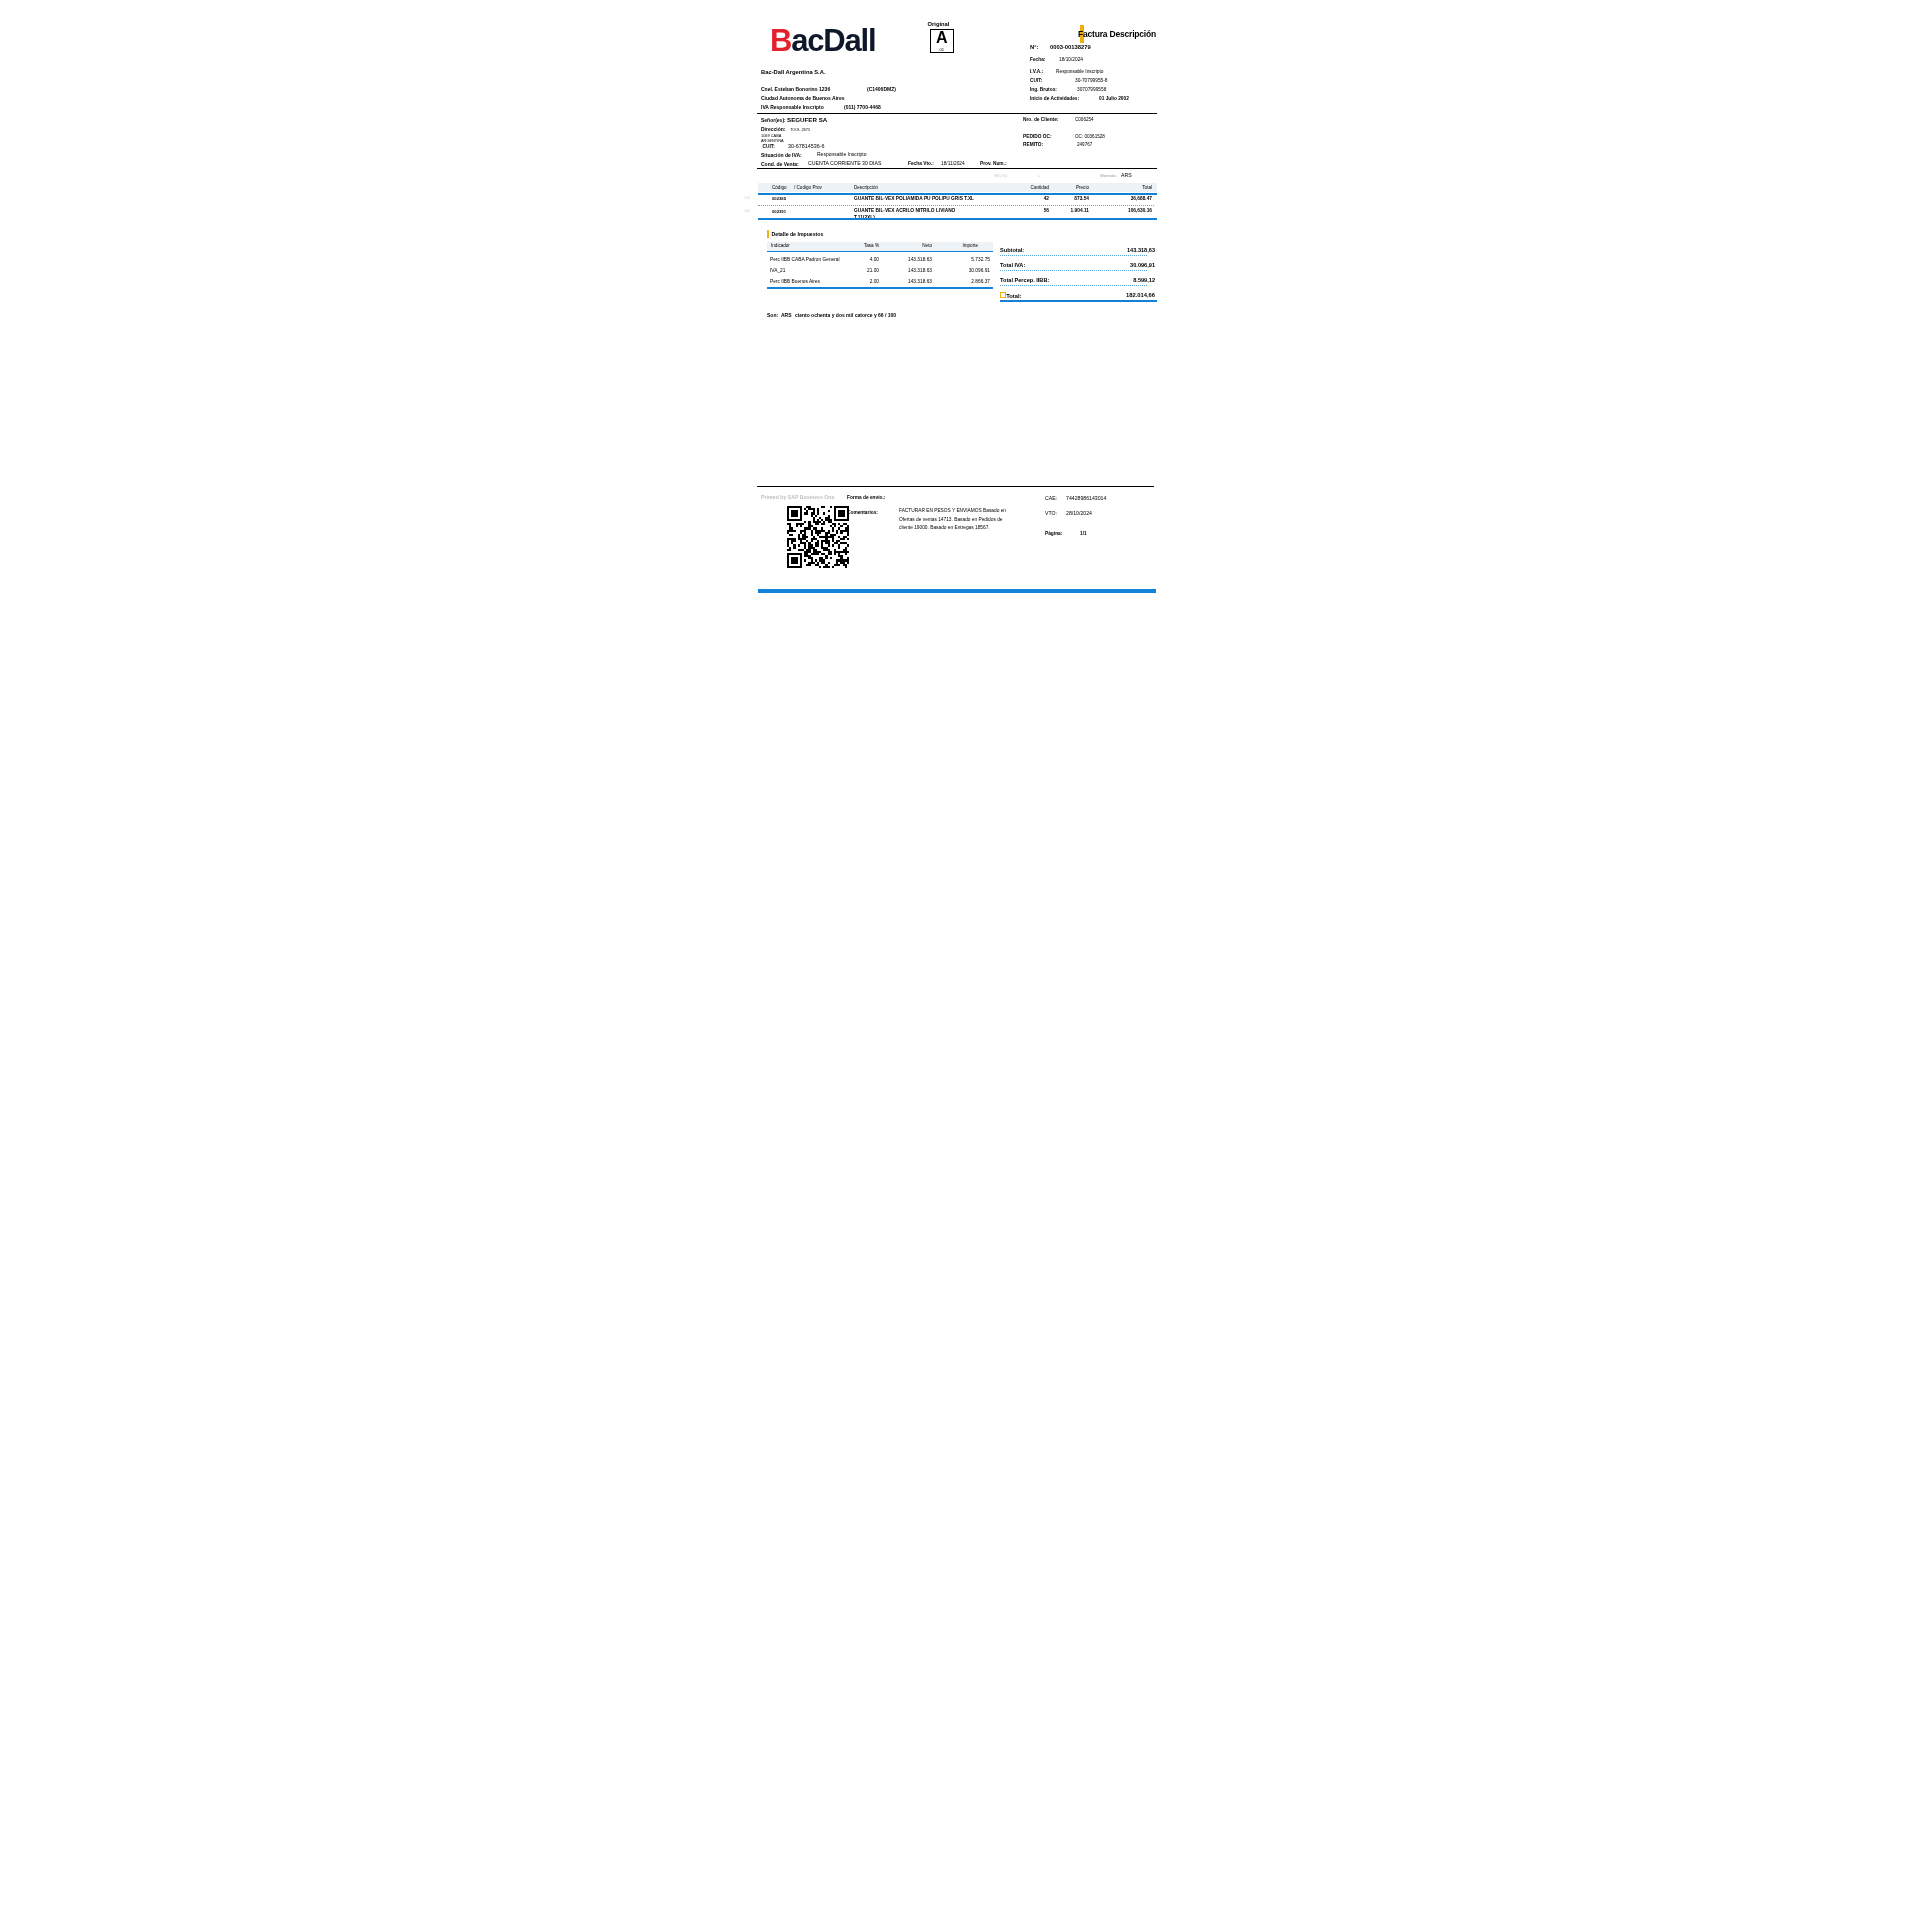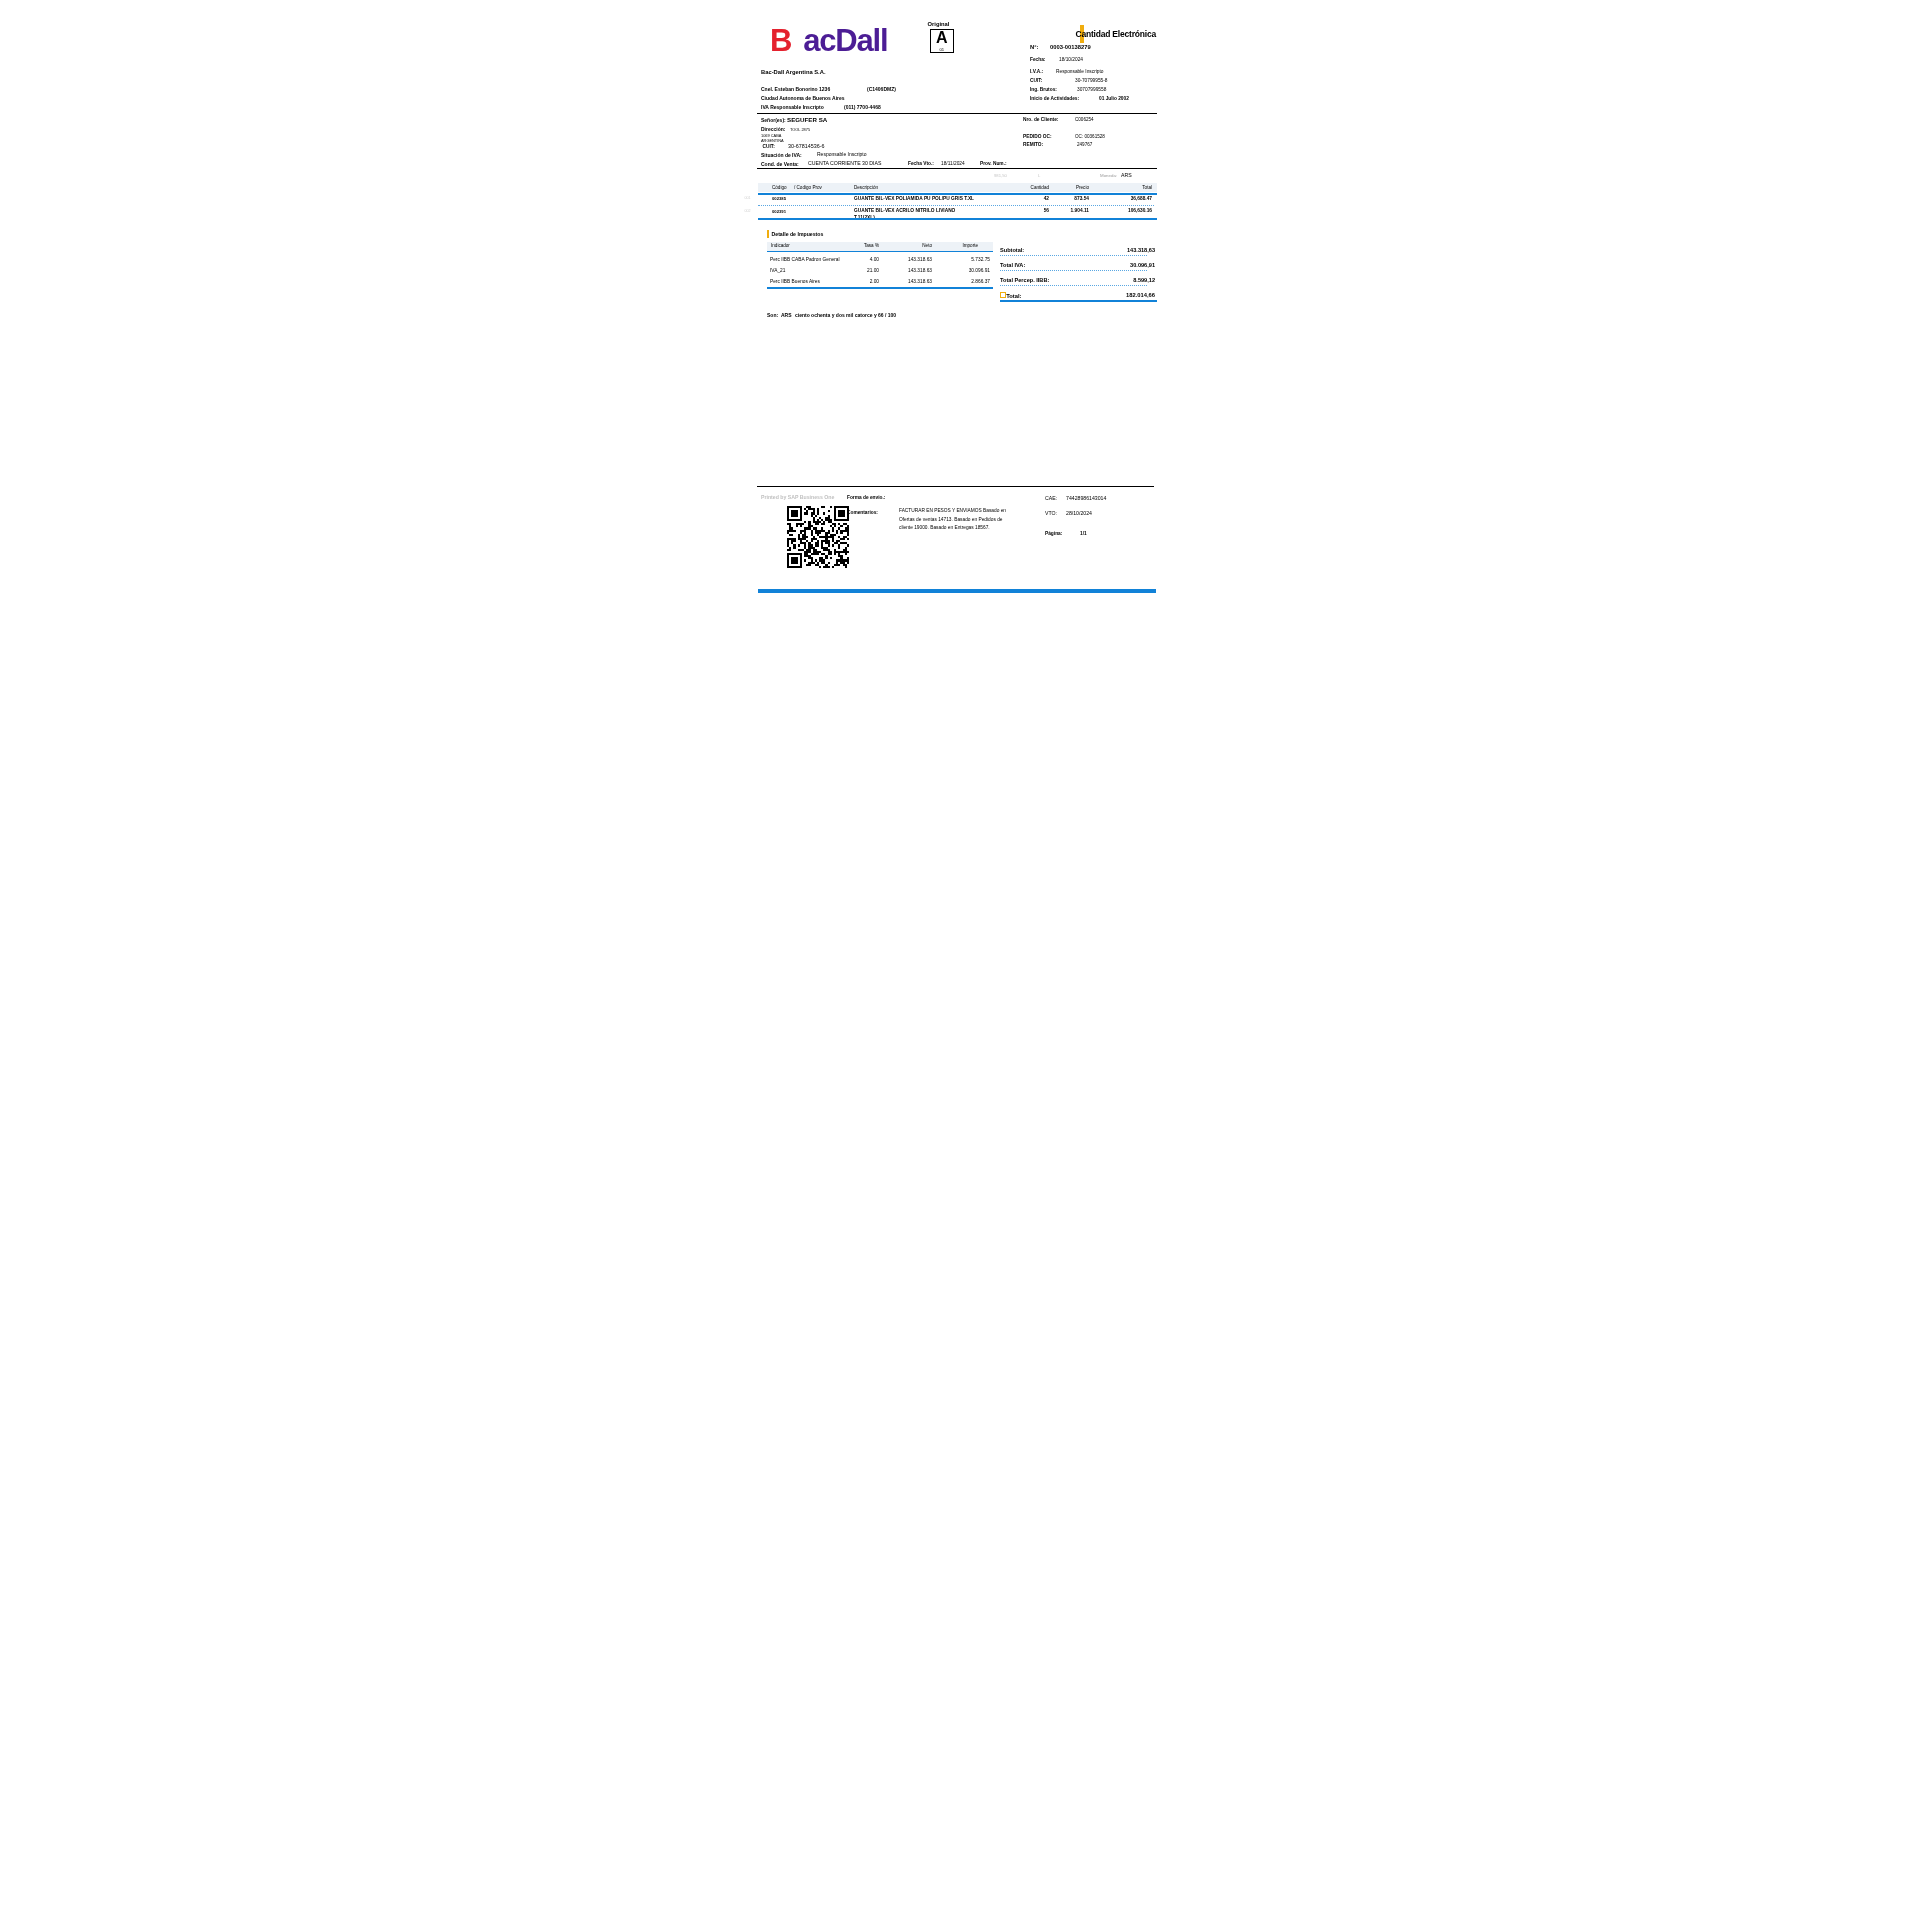--- a/index.html
+++ b/index.html
@@ -12,41 +12,41 @@
   .r{text-align:right;}
   .c{text-align:center;}
   .gray{color:#c6c6c6;}
   .mgray{color:#9a9a9a;}
   .band{background:#edf2f7;}
   .blue{background:#1182d8;}
   .black-rule{background:#000;}
   .dotted{border-top:0.8px dotted #5aa7e2;height:0;}
   .logo{font-weight:700;letter-spacing:-1.2px;line-height:1;}
   .logo .lb{color:#e4212e;}
-  .logo .lr{color:#4c1d95;margin-left:12px;}
+  .logo .lr{color:#0f172a;}
   .letterbox{border:1.2px solid #000;background:#fff;}
   .accentbar{background:#f0ad0e;}
   .chk{display:inline-block;width:4.2px;height:4.2px;border:0.8px solid #f0ad0e;vertical-align:-0.4px;}
   svg{display:block;}
 </style>
 </head>
 <body>
 
 <div class="page">
 
   <div class="abs logo" style="left:27px;top:25.4px;font-size:31px;"><span class="lb">B</span><span class="lr">acDall</span></div>
 
   <div class="abs b c" style="left:176px;top:21px;width:39px;font-size:5.8px;">Original</div>
   <div class="abs letterbox" style="left:187px;top:29px;width:21.6px;height:22.3px;">
     <div class="abs b c" style="left:0;top:-0.4px;width:21.6px;font-size:16px;line-height:1;">A</div>
     <div class="abs c" style="left:0;top:16.6px;width:21.6px;font-size:4.2px;">01</div>
   </div>
 
   <div class="abs accentbar" style="left:337px;top:25.4px;width:3.5px;height:17.7px;"></div>
-  <div class="abs b r" style="left:331px;top:29px;width:82px;font-size:8.5px;letter-spacing:-0.2px;">Cantidad Electrónica</div>
+  <div class="abs b r" style="left:331px;top:29px;width:82px;font-size:8.5px;letter-spacing:-0.2px;">Factura Descripción</div>
 
   <div class="abs b" style="left:287px;top:44px;font-size:5.8px;">N°:</div>
   <div class="abs b" style="left:307px;top:44px;font-size:5.8px;">0003-00138279</div>
 
   <div class="abs b" style="left:287px;top:57px;font-size:4.8px;">Fecha:</div>
   <div class="abs" style="left:316px;top:57px;font-size:4.8px;">18/10/2024</div>
 
   <div class="abs b" style="left:287px;top:69px;font-size:4.8px;">I.V.A.:</div>
   <div class="abs" style="left:313px;top:69px;font-size:4.8px;">Responsable Inscripto</div>
 

